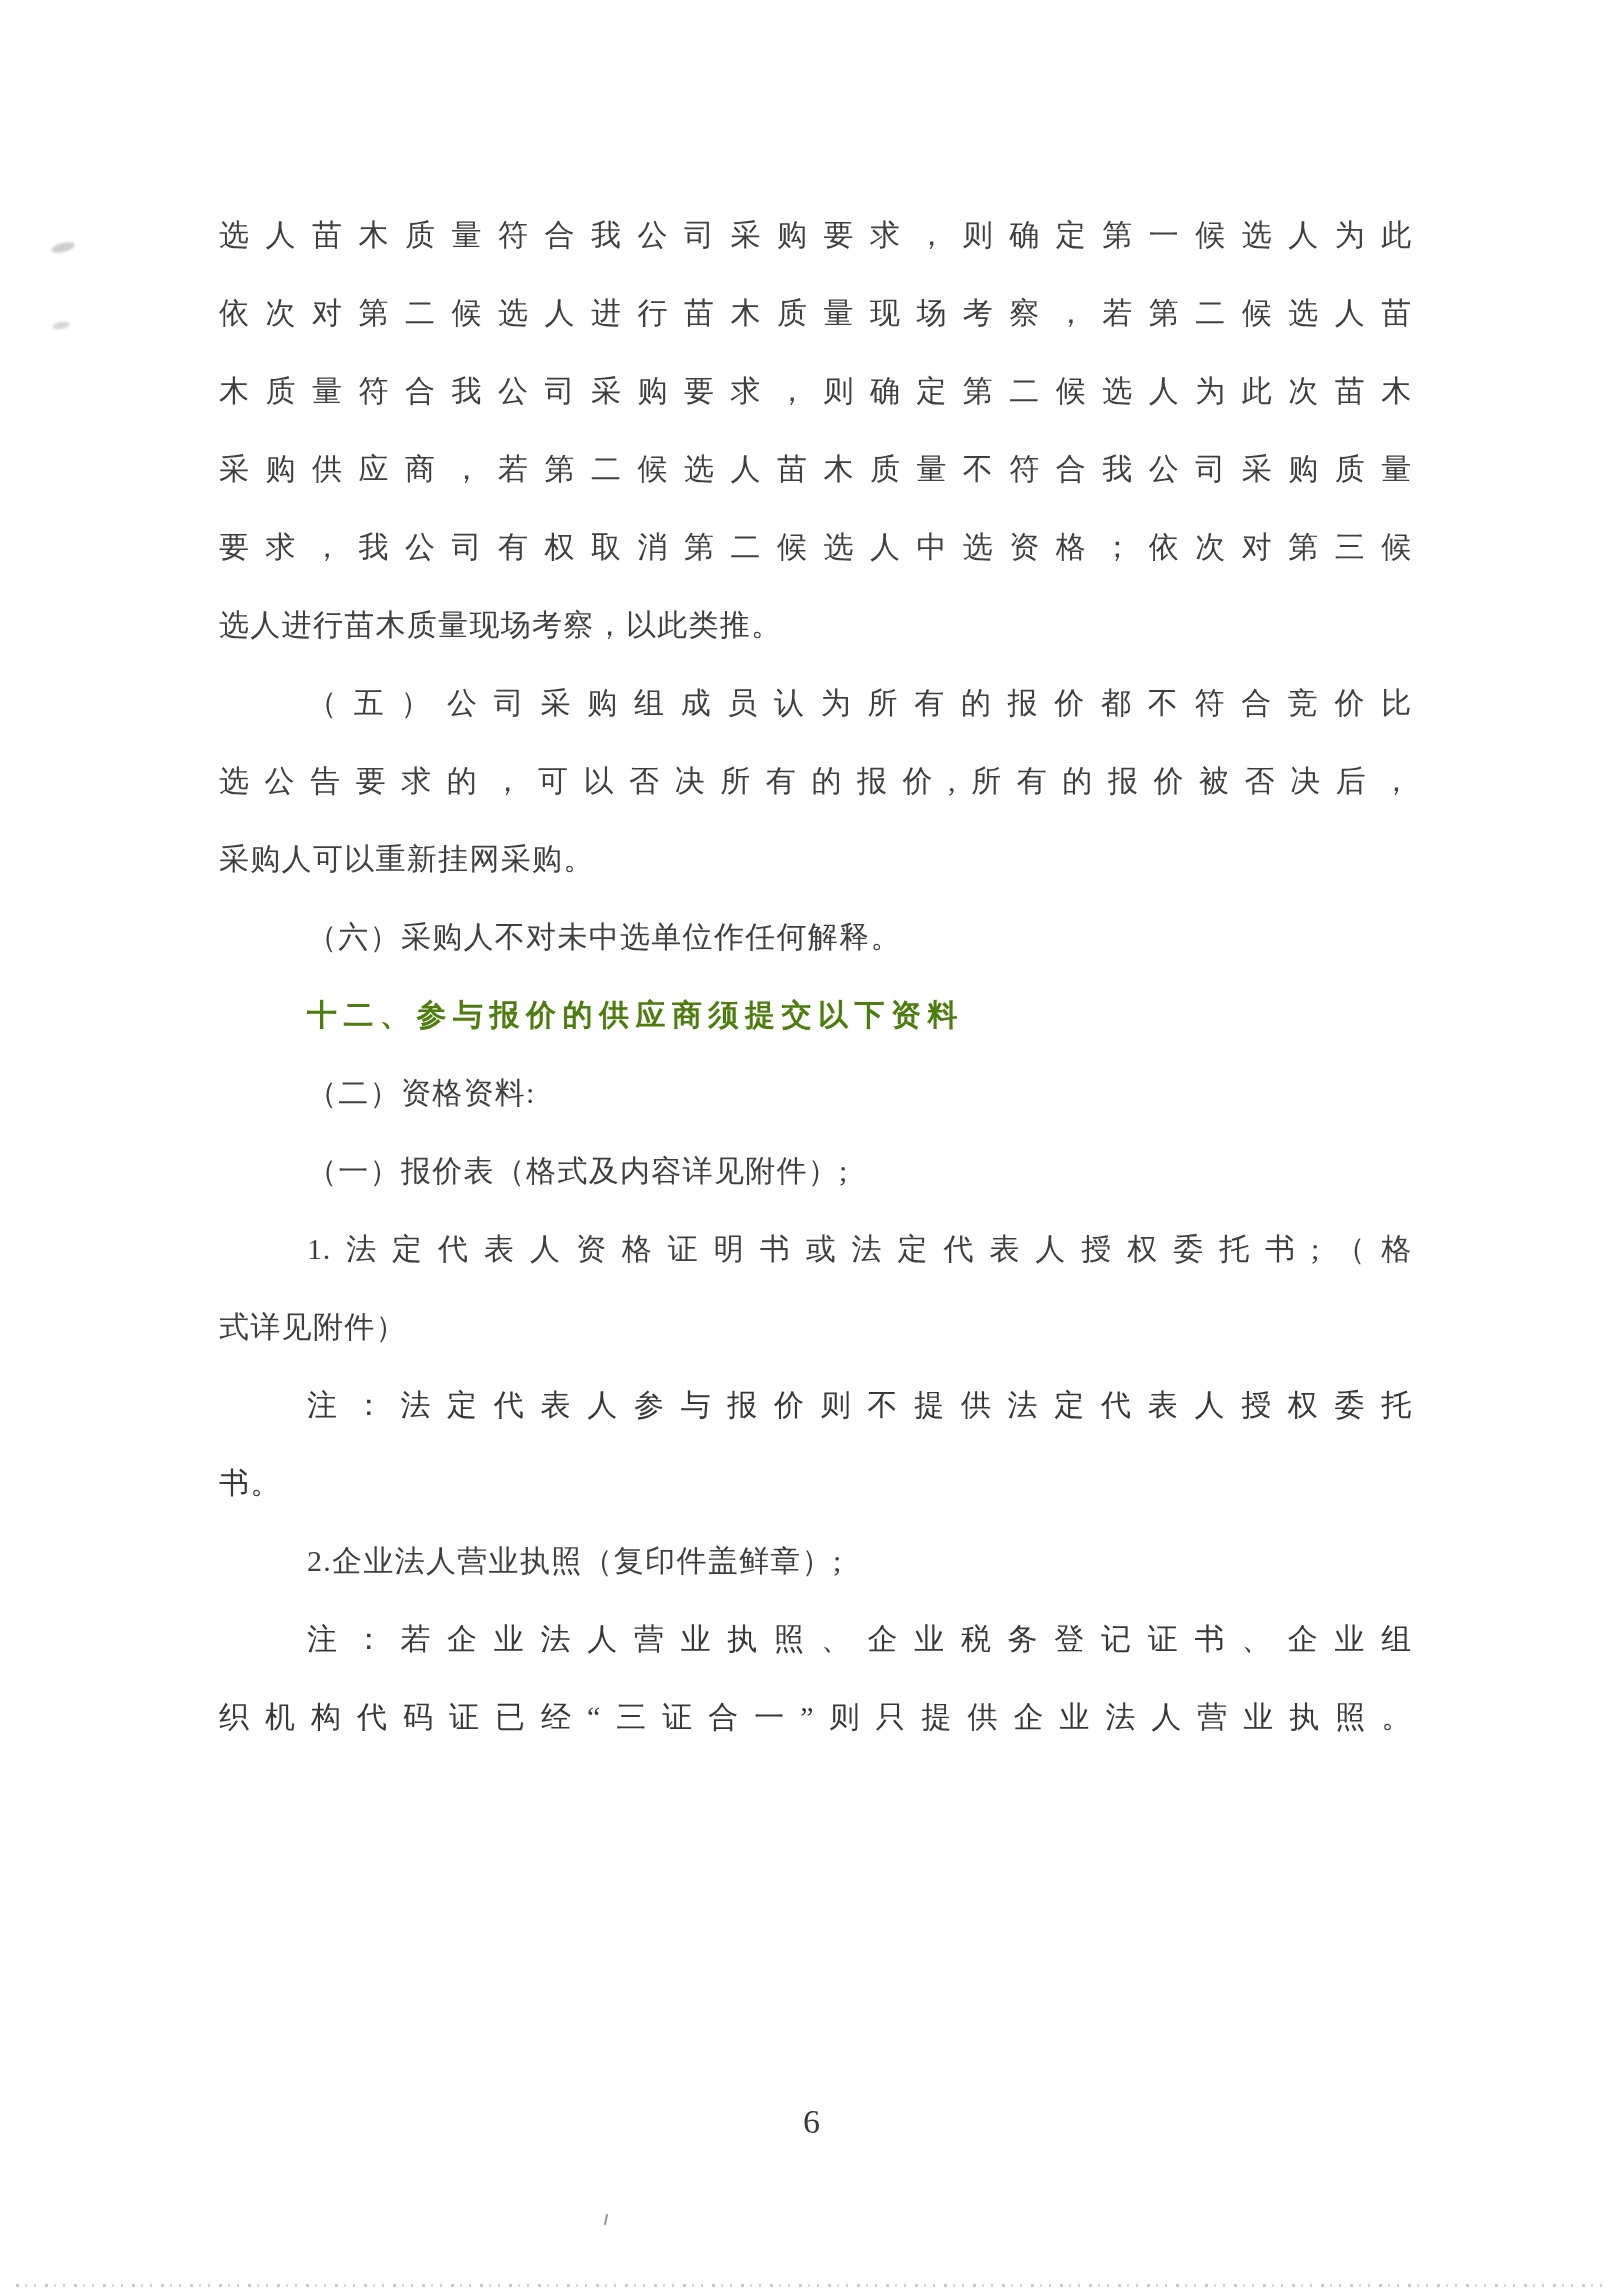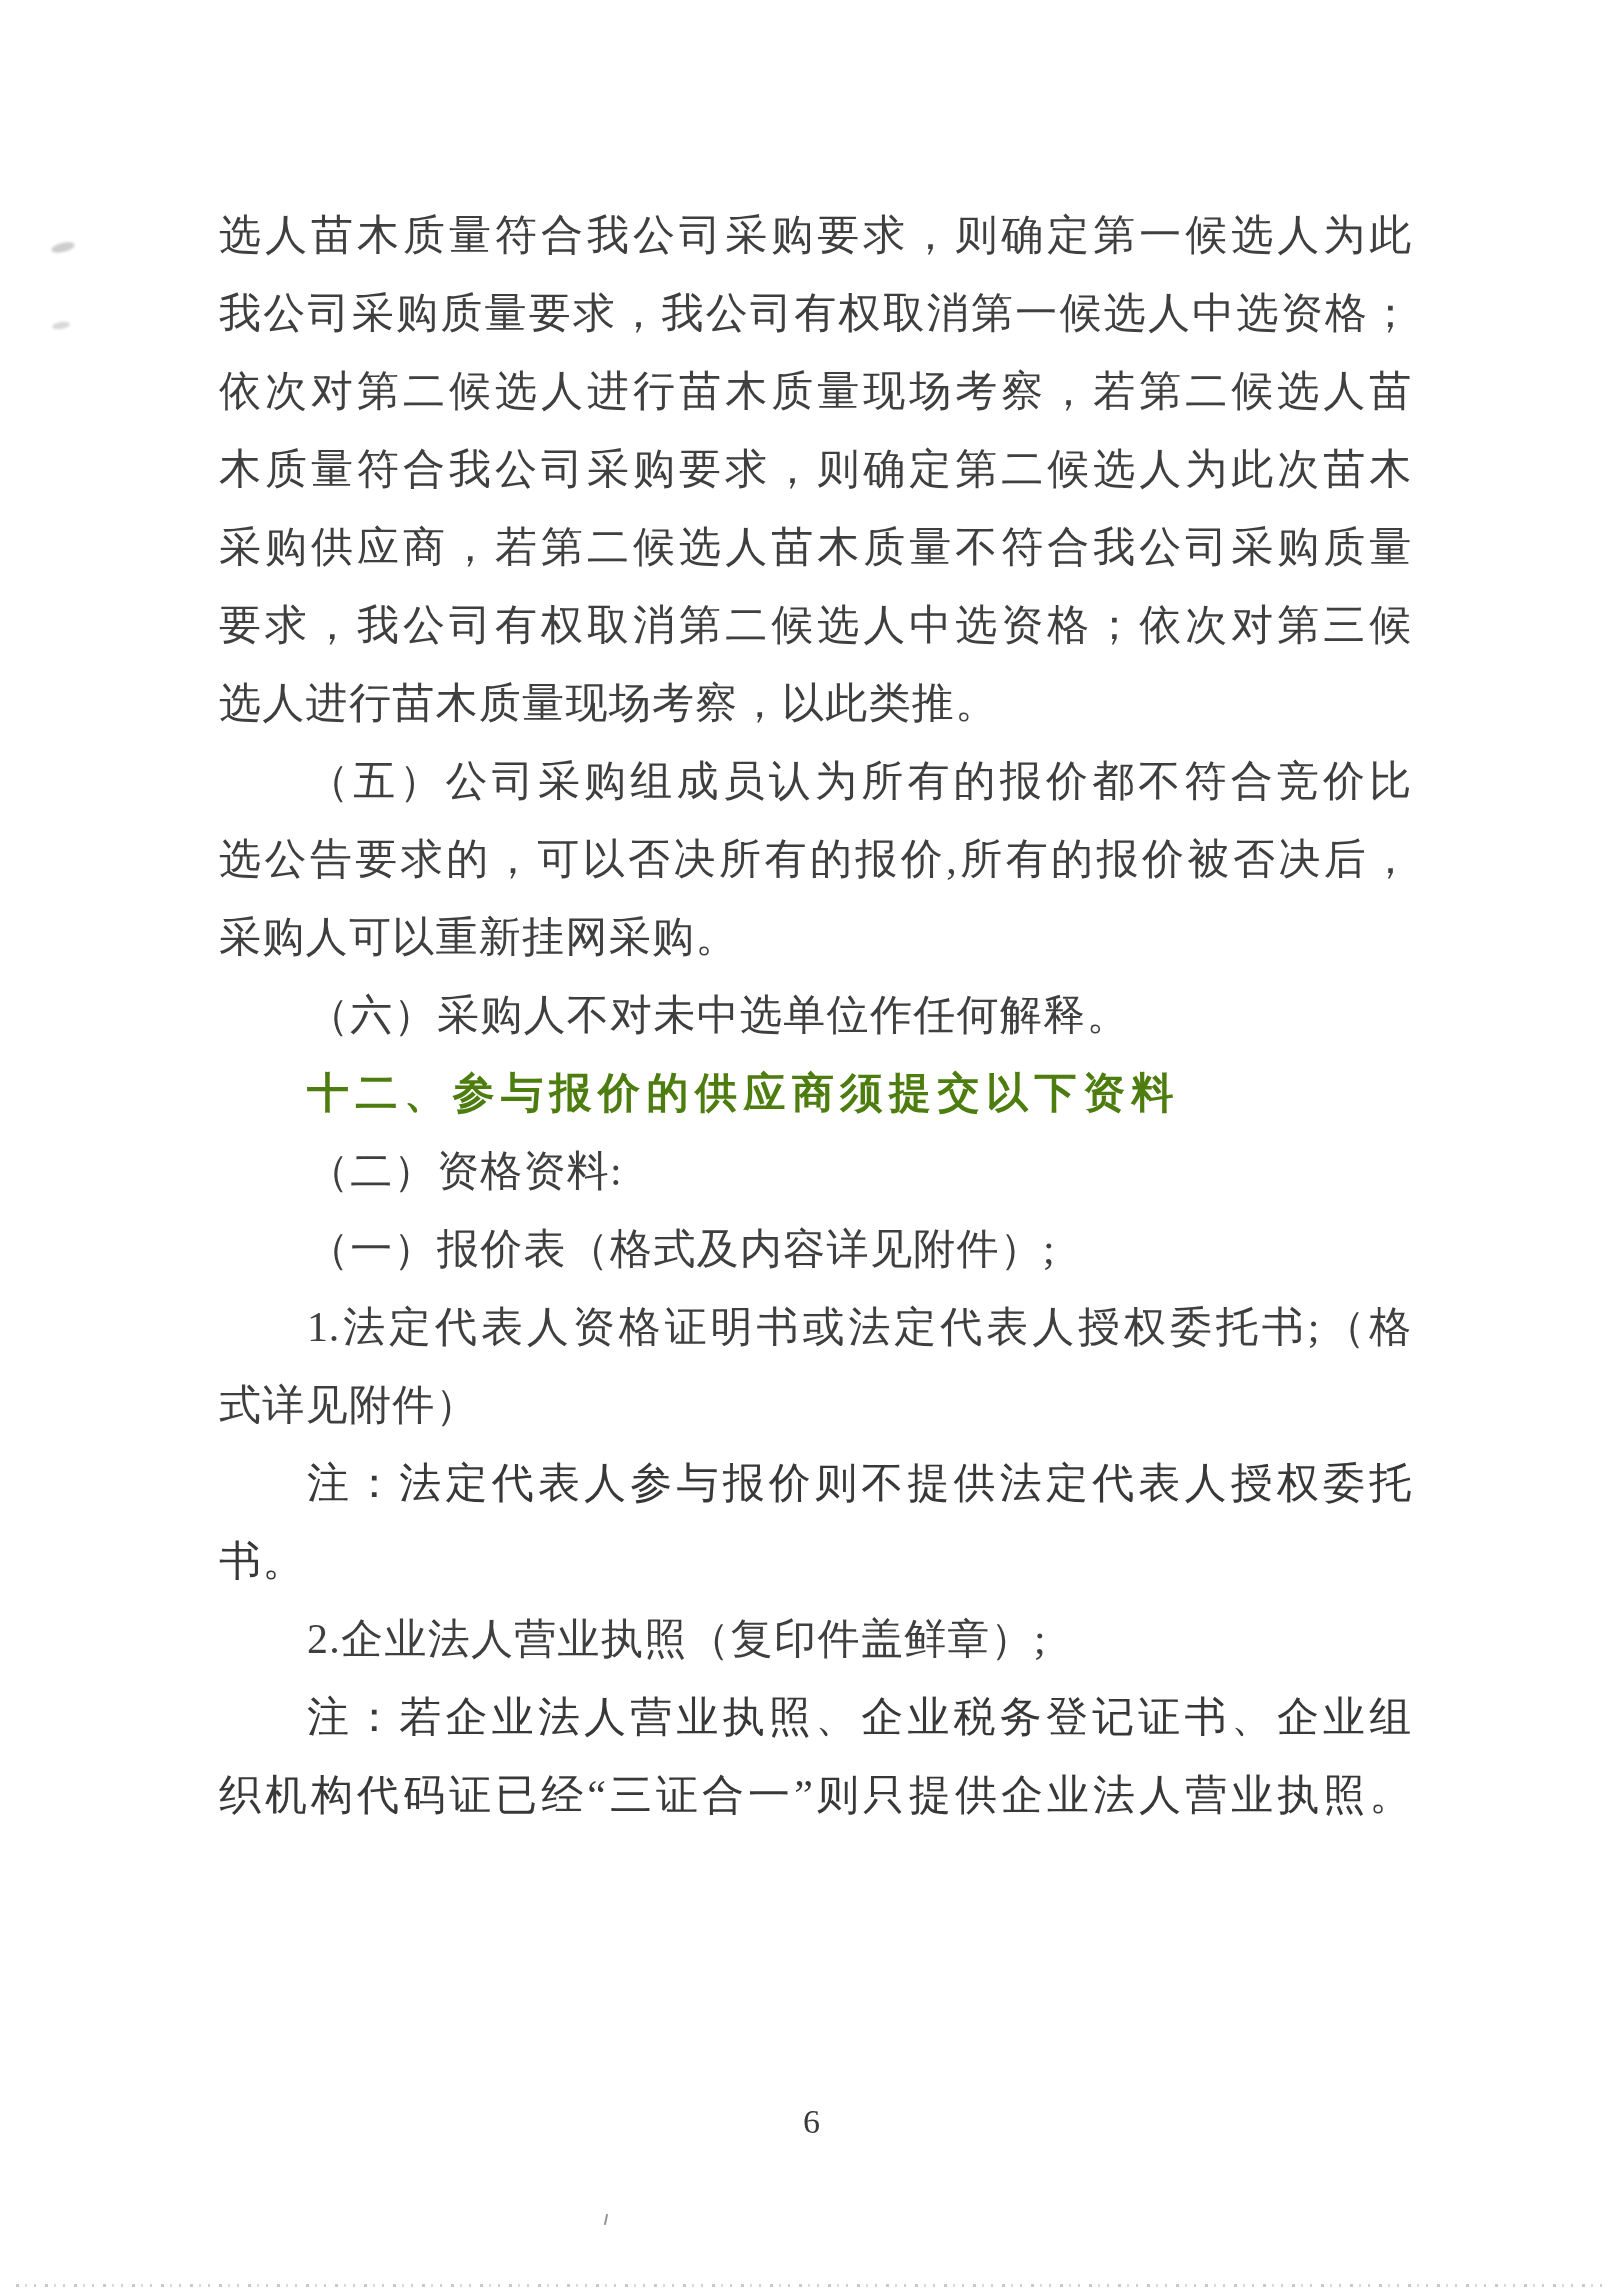--- a/index.html
+++ b/index.html
@@ -18,21 +18,21 @@
   }
   .content {
     position: absolute;
     left: 219px;
     top: 196px;
     width: 1193px;
   }
   .line {
     height: 78px;
     line-height: 78px;
-    font-size: 42px;
+    font-size: 30px;
     letter-spacing: 1.3px;
     white-space: nowrap;
   }
   .indent { padding-left: 88px; }
   .full {
     white-space: normal;
     text-align: justify;
     text-align-last: justify;
     text-justify: inter-character;
     letter-spacing: 0.7px;
@@ -97,21 +97,20 @@
 </head>
 <body>
 
 <div class="page">
 
   <div class="smudge-a"></div>
   <div class="smudge-b"></div>
 
   <div class="content">
     <div class="line full">选人苗木质量符合我公司采购要求，则确定第一候选人为此</div>
-    <div class="line full">我公司采购质量要求，我公司有权取消第一候选人中选资格；</div>
     <div class="line full">依次对第二候选人进行苗木质量现场考察，若第二候选人苗</div>
     <div class="line full">木质量符合我公司采购要求，则确定第二候选人为此次苗木</div>
     <div class="line full">采购供应商，若第二候选人苗木质量不符合我公司采购质量</div>
     <div class="line full">要求，我公司有权取消第二候选人中选资格；依次对第三候</div>
     <div class="line">选人进行苗木质量现场考察，以此类推。</div>
     <div class="line indent full">（五）公司采购组成员认为所有的报价都不符合竞价比</div>
     <div class="line full">选公告要求的，可以否决所有的报价,所有的报价被否决后，</div>
     <div class="line">采购人可以重新挂网采购。</div>
     <div class="line indent">（六）采购人不对未中选单位作任何解释。</div>
     <div class="line indent hei">十二、参与报价的供应商须提交以下资料</div>

